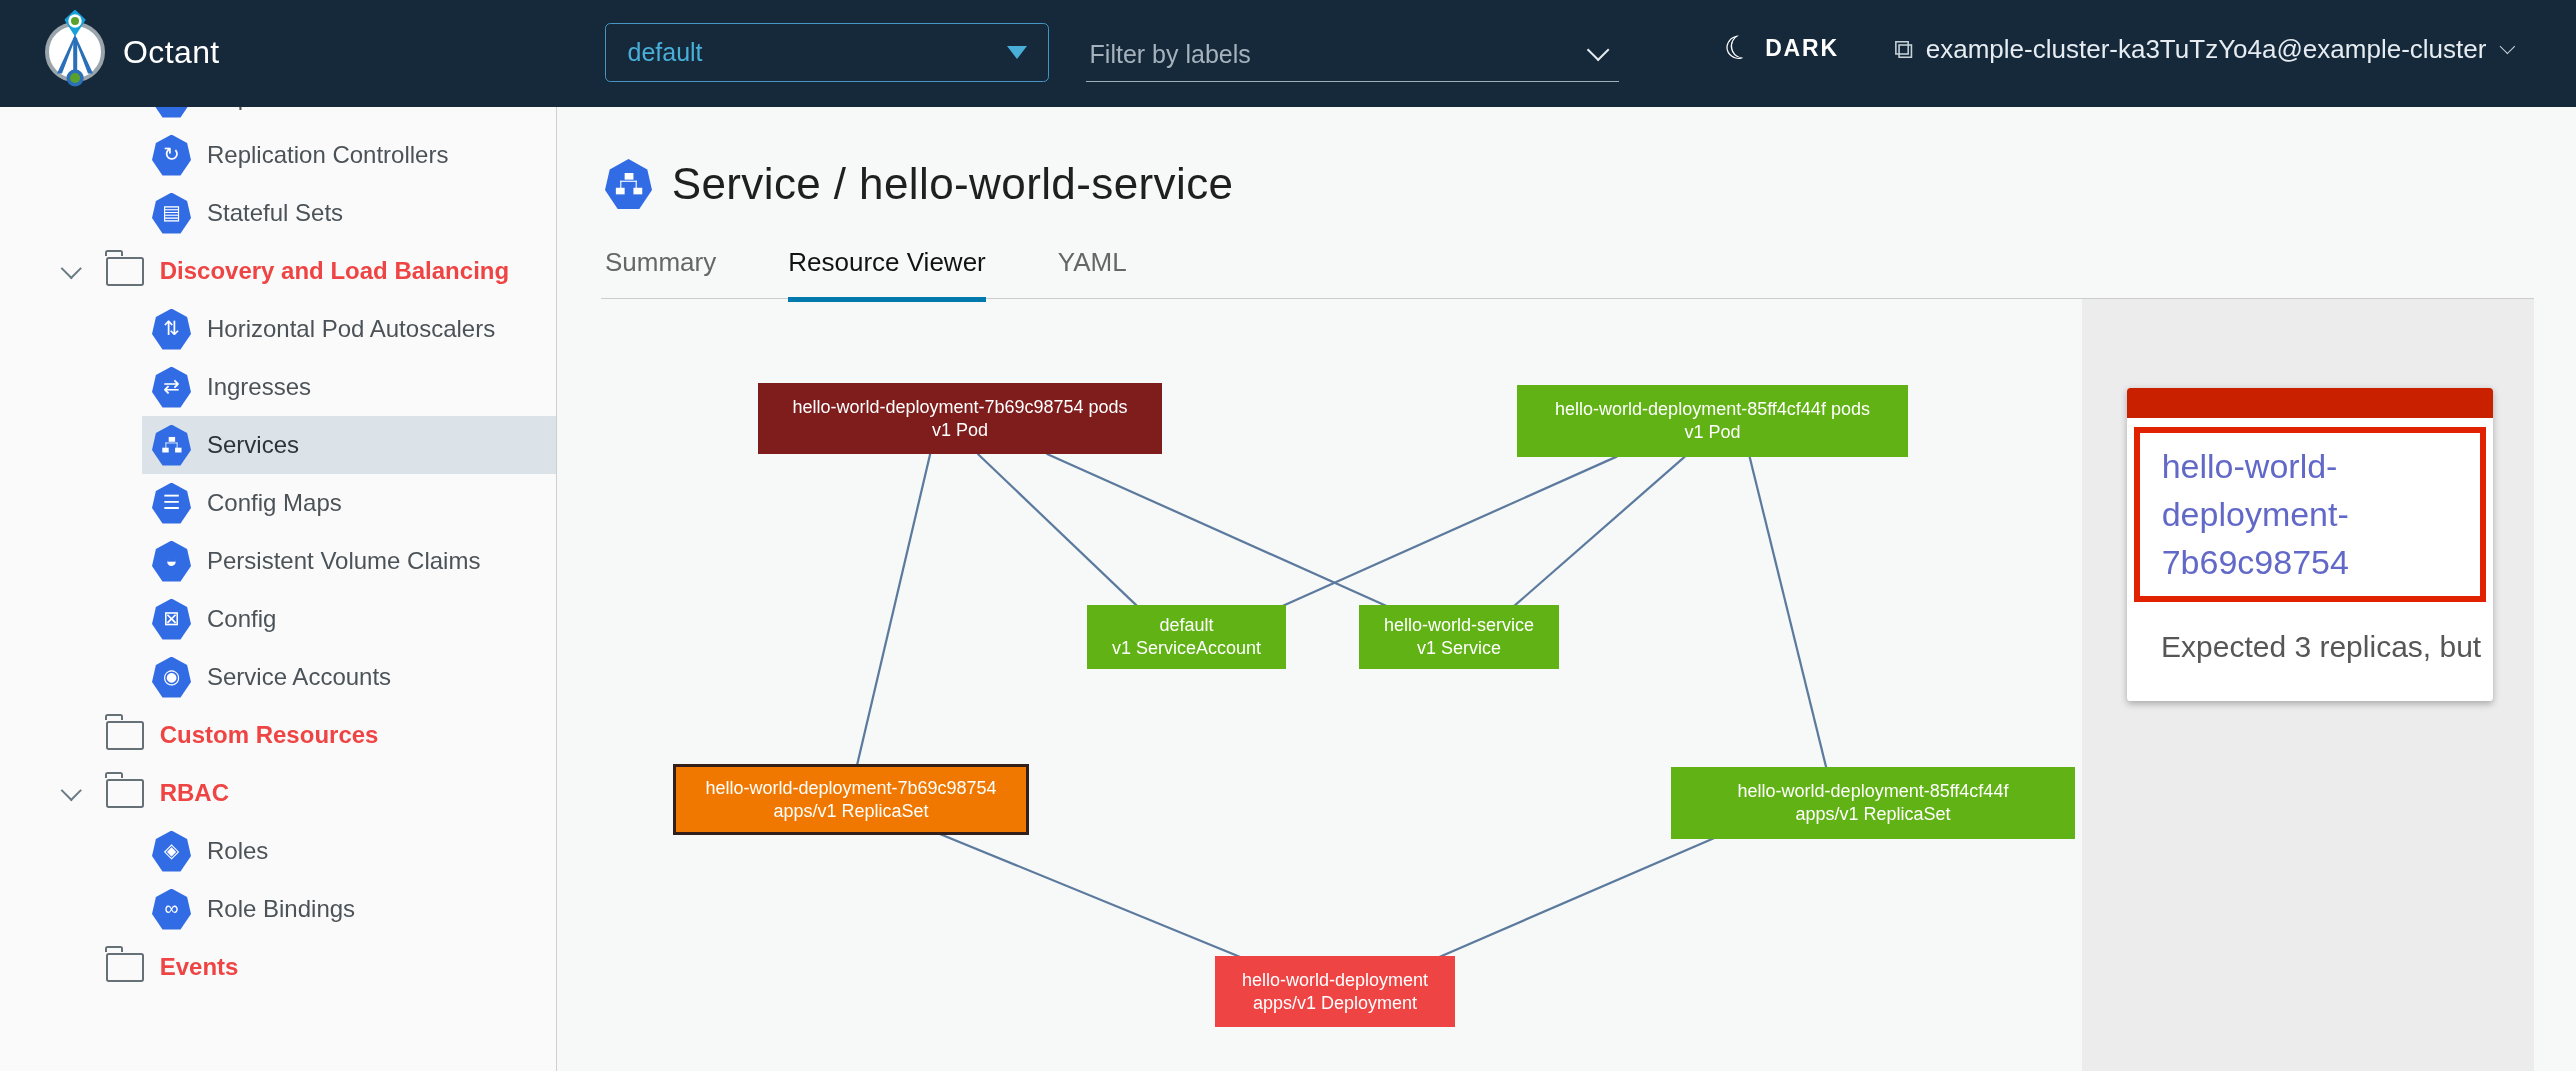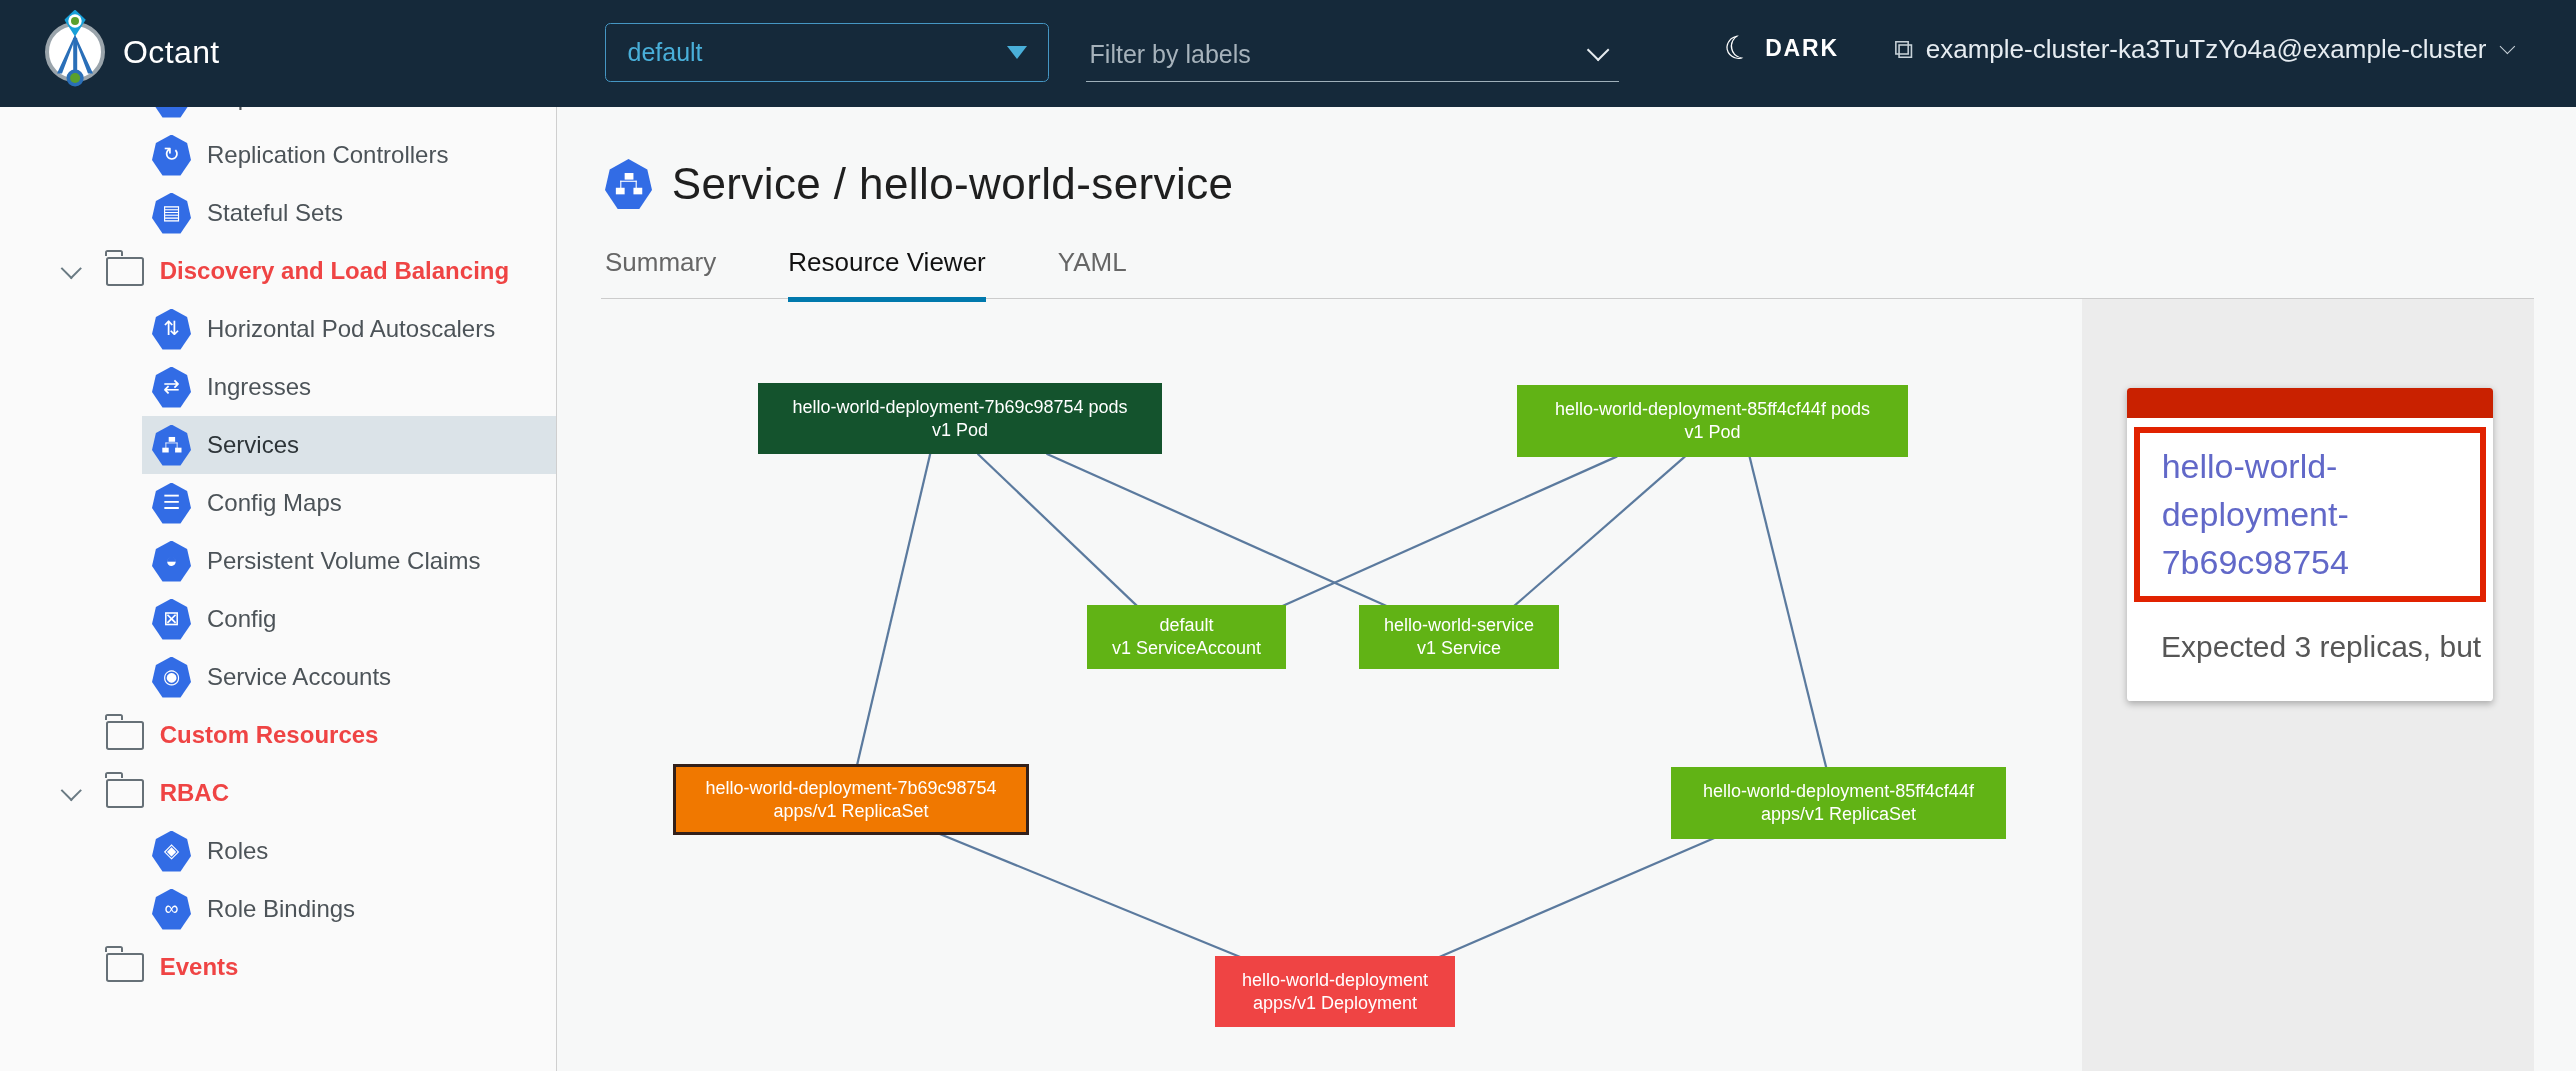--- a/index.html
+++ b/index.html
@@ -258,41 +258,41 @@
     <line x1="1040" y1="507" x2="958" y2="856" stroke="#5b7a9e" stroke-width="2.5"></line>
     <line x1="1093" y1="507" x2="1272" y2="678" stroke="#5b7a9e" stroke-width="2.5"></line>
     <line x1="1170" y1="507" x2="1552" y2="678" stroke="#5b7a9e" stroke-width="2.5"></line>
     <line x1="1808" y1="510" x2="1432" y2="678" stroke="#5b7a9e" stroke-width="2.5"></line>
     <line x1="1884" y1="510" x2="1692" y2="678" stroke="#5b7a9e" stroke-width="2.5"></line>
     <line x1="1956" y1="510" x2="2042" y2="859" stroke="#5b7a9e" stroke-width="2.5"></line>
     <line x1="1048" y1="931" x2="1390" y2="1071" stroke="#5b7a9e" stroke-width="2.5"></line>
     <line x1="1918" y1="936" x2="1606" y2="1071" stroke="#5b7a9e" stroke-width="2.5"></line>
   </svg>
 <div id="graph-nodes">
-    <div class="gnode ok" style="left: 758px; top: 383px; width: 404px; height: 71px; background: #14532d;">
+    <div class="gnode ok" style="left: 758px; top: 383px; width: 404px; height: 71px; background: #7f1d1d;">
       <div class="nline">hello-world-deployment-7b69c98754 pods</div>
       <div class="nline">v1 Pod</div>
     </div>
     <div class="gnode ok" style="left: 1517px; top: 385px; width: 391px; height: 72px; background: rgb(97, 179, 21);">
       <div class="nline">hello-world-deployment-85ff4cf44f pods</div>
       <div class="nline">v1 Pod</div>
     </div>
     <div class="gnode ok" style="left: 1087px; top: 605px; width: 199px; height: 64px; background: rgb(97, 179, 21);">
       <div class="nline">default</div>
       <div class="nline">v1 ServiceAccount</div>
     </div>
     <div class="gnode ok" style="left: 1359px; top: 605px; width: 200px; height: 64px; background: rgb(97, 179, 21);">
       <div class="nline">hello-world-service</div>
       <div class="nline">v1 Service</div>
     </div>
     <div class="gnode warning selected" style="left: 673px; top: 764px; width: 356px; height: 71px; background: rgb(240, 120, 0); border-color: rgb(51, 32, 26);">
       <div class="nline">hello-world-deployment-7b69c98754</div>
       <div class="nline">apps/v1 ReplicaSet</div>
     </div>
-    <div class="gnode ok" style="left: 1671px; top: 767px; width: 335px; height: 72px; background: rgb(97, 179, 21);">
+    <div class="gnode ok" style="left: 1671px; top: 767px; width: 404px; height: 72px; background: rgb(97, 179, 21);">
       <div class="nline">hello-world-deployment-85ff4cf44f</div>
       <div class="nline">apps/v1 ReplicaSet</div>
     </div>
     <div class="gnode warning" style="left: 1215px; top: 956px; width: 240px; height: 71px; background: #ef4444;">
       <div class="nline">hello-world-deployment</div>
       <div class="nline">apps/v1 Deployment</div>
     </div>
   </div>
 
 <div class="detail-panel">

